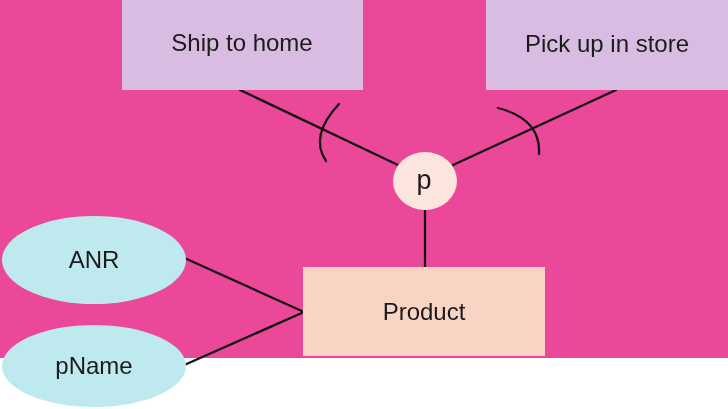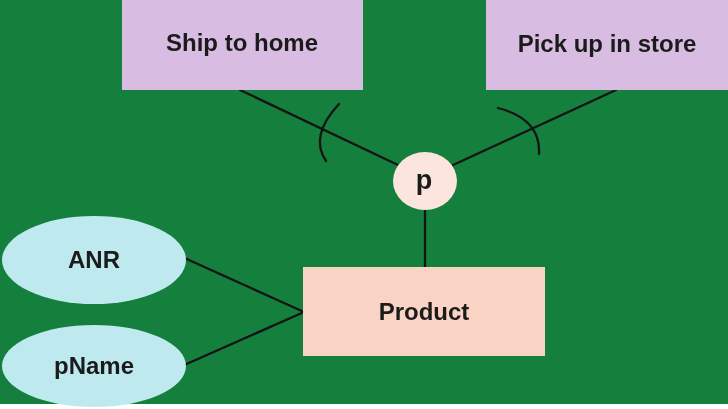--- a/index.html
+++ b/index.html
@@ -7,23 +7,22 @@
     padding: 0;
     background: #ffffff;
     width: 728px;
     height: 409px;
     overflow: hidden;
     font-family: "Liberation Sans", "DejaVu Sans", sans-serif;
   }
   .canvas {
     position: relative;
     width: 728px;
-    height: 404px;
-    background: #15803d;
-    font-weight: bold;
+    height: 358px;
+    background: #ec4899;
   }
   svg { display: block; }
   .edge {
     stroke: #141414;
     stroke-width: 2.3;
     fill: none;
     stroke-linecap: round;
   }
   .arc {
     stroke: #141414;

